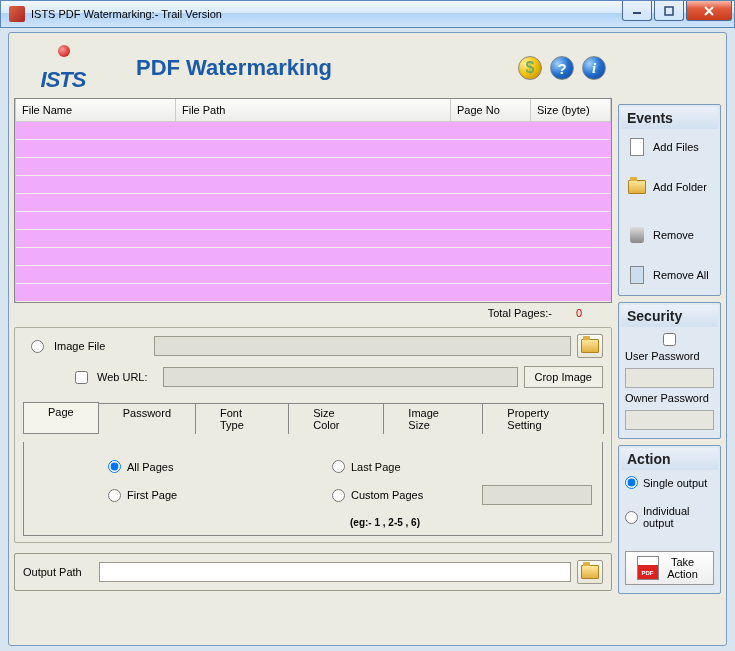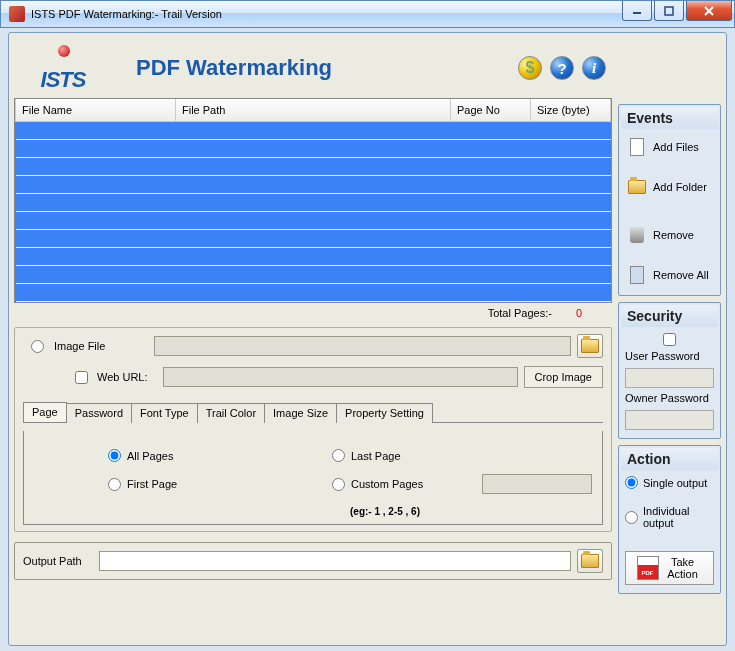--- a/index.html
+++ b/index.html
@@ -17,37 +17,37 @@
 .header{height:60px;display:flex;align-items:center;gap:20px;padding:0 6px}
 .logo{width:86px;height:50px;display:flex;align-items:flex-end;justify-content:center;position:relative}
 .logo .dot{position:absolute;top:2px;left:38px;width:12px;height:12px;border-radius:50%;background:radial-gradient(circle at 35% 35%,#f99,#b00)}
 .logo .txt{font-size:22px;font-weight:bold;font-style:italic;color:#1a5aa8;letter-spacing:-1px}
 .apptitle{font-size:22px;font-weight:bold;color:#1a5aa8;flex:1;text-align:left;padding-left:10px}
 .topicons{display:flex;gap:8px;align-items:center}
 .topicon{width:24px;height:24px;border-radius:50%;border:1px solid #888;display:flex;align-items:center;justify-content:center;font-weight:bold}
 .dollar{background:radial-gradient(circle at 30% 30%,#fff2a0,#f0c000,#b08000);color:#7a5;font-size:16px}
 .help{background:radial-gradient(circle at 30% 30%,#a0d0ff,#2070d0,#104090);color:#fff;font-size:15px}
 .info{background:radial-gradient(circle at 30% 30%,#a0d0ff,#2070d0,#104090);color:#fff;font-style:italic;font-family:Georgia,serif;font-size:15px}
-.grid{border:1px solid #888;background:#3b82f6;height:205px;overflow:auto}
+.grid{border:1px solid #888;background:#f0abfc;height:205px;overflow:auto}
 .grid table{width:100%;border-collapse:collapse}
 .grid th{background:linear-gradient(#fdfdfd,#ececea);border:1px solid #ccc;border-top:none;padding:4px 6px;text-align:left;font-weight:normal;height:22px}
 .grid td{border-bottom:1px solid #eee;height:18px}
 .totals{text-align:right;padding:4px 30px 4px 0;font-weight:normal}
 .totals .n{color:#d00;margin-left:24px}
 .wmpanel{border:1px solid #b0b0a0;border-radius:2px;padding:6px 8px;display:flex;flex-direction:column;gap:8px;margin-top:4px}
 .row{display:flex;align-items:center;gap:6px}
 .row input[type=radio]{margin:0 4px 0 8px}
 .row input[type=checkbox]{margin:0 3px 0 52px}
 .row label{min-width:94px}
 .txtf{border:1px solid #9a9a8a;background:#fff;height:20px;padding:0 4px}
 .txtf.ro{background:#e0dfd5}
 .btnicon{width:26px;height:24px;border:1px solid #9a9a8a;background:linear-gradient(#fdfdf5,#e7e6d9);display:flex;align-items:center;justify-content:center;border-radius:2px}
 .cropbtn{border:1px solid #9a9a8a;background:#f0efe5;padding:4px 10px}
 .tabbar{display:flex;border-bottom:1px solid #888;margin-top:6px}
-.tab{border:1px solid #888;border-bottom:none;padding:3px 8px;background:#ecebe2;margin-right:-1px;position:relative;top:1px}
+.tab{border:1px solid #888;border-bottom:none;padding:3px 24px;background:#ecebe2;margin-right:-1px;position:relative;top:1px}
 .tab.active{background:#f5f4ea;top:0;padding-bottom:4px}
 .tabbody{border:1px solid #888;border-top:none;padding:18px 10px 8px;height:94px}
 .radiorow{display:flex;align-items:center;gap:24px;margin-bottom:12px}
 .radiorow .cell{width:200px;display:flex;align-items:center;gap:6px;padding-left:74px}
 .eg{font-size:10px;font-weight:bold;padding-left:316px}
 .out{display:flex;align-items:center;gap:6px;margin-top:10px;border:1px solid #9a9a8a;border-radius:2px;padding:6px 8px}
 .panel{border:1px solid #7a9ac0;border-radius:2px;background:#e0e8f2;padding:2px}
 .panel .hd{background:linear-gradient(#eaf0f8,#d2e0f0);padding:3px 6px;font-size:14px;font-weight:bold;color:#222}
 .panel .bd{padding:6px 4px;display:flex;flex-direction:column;gap:16px}
 .evbtn{display:flex;align-items:center;gap:6px;padding:2px}
@@ -194,21 +194,21 @@
         <input type="checkbox" style="">
         <label style="min-width:60px">Web URL:</label>
         <input class="txtf ro" style="flex: 1 1 0%;" readonly="" value="">
         <button class="cropbtn">Crop Image</button>
       </div>
 
       <div class="tabbar">
         <div class="tab active">Page</div>
         <div class="tab">Password</div>
         <div class="tab">Font Type</div>
-        <div class="tab">Trail Color</div>
+        <div class="tab">Size Color</div>
         <div class="tab">Image Size</div>
         <div class="tab">Property Setting</div>
       </div>
       <div class="tabbody">
         <div class="radiorow">
           <div class="cell">
               <input type="radio" name="pg" checked="" style="">
               <span>All Pages</span>
             </div>
           <div class="cell">

